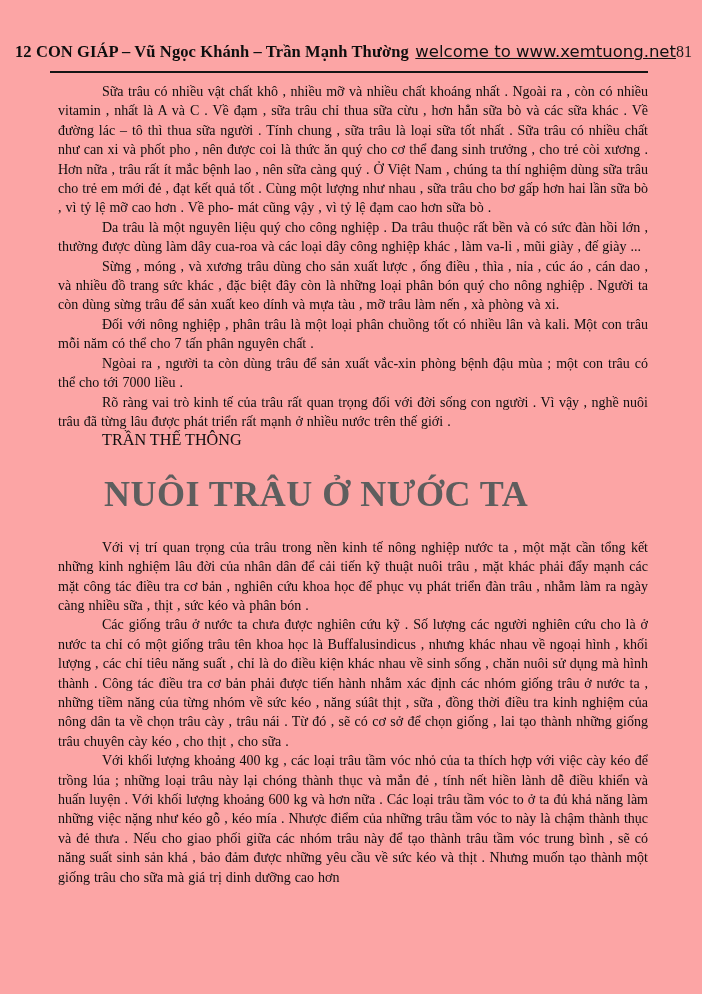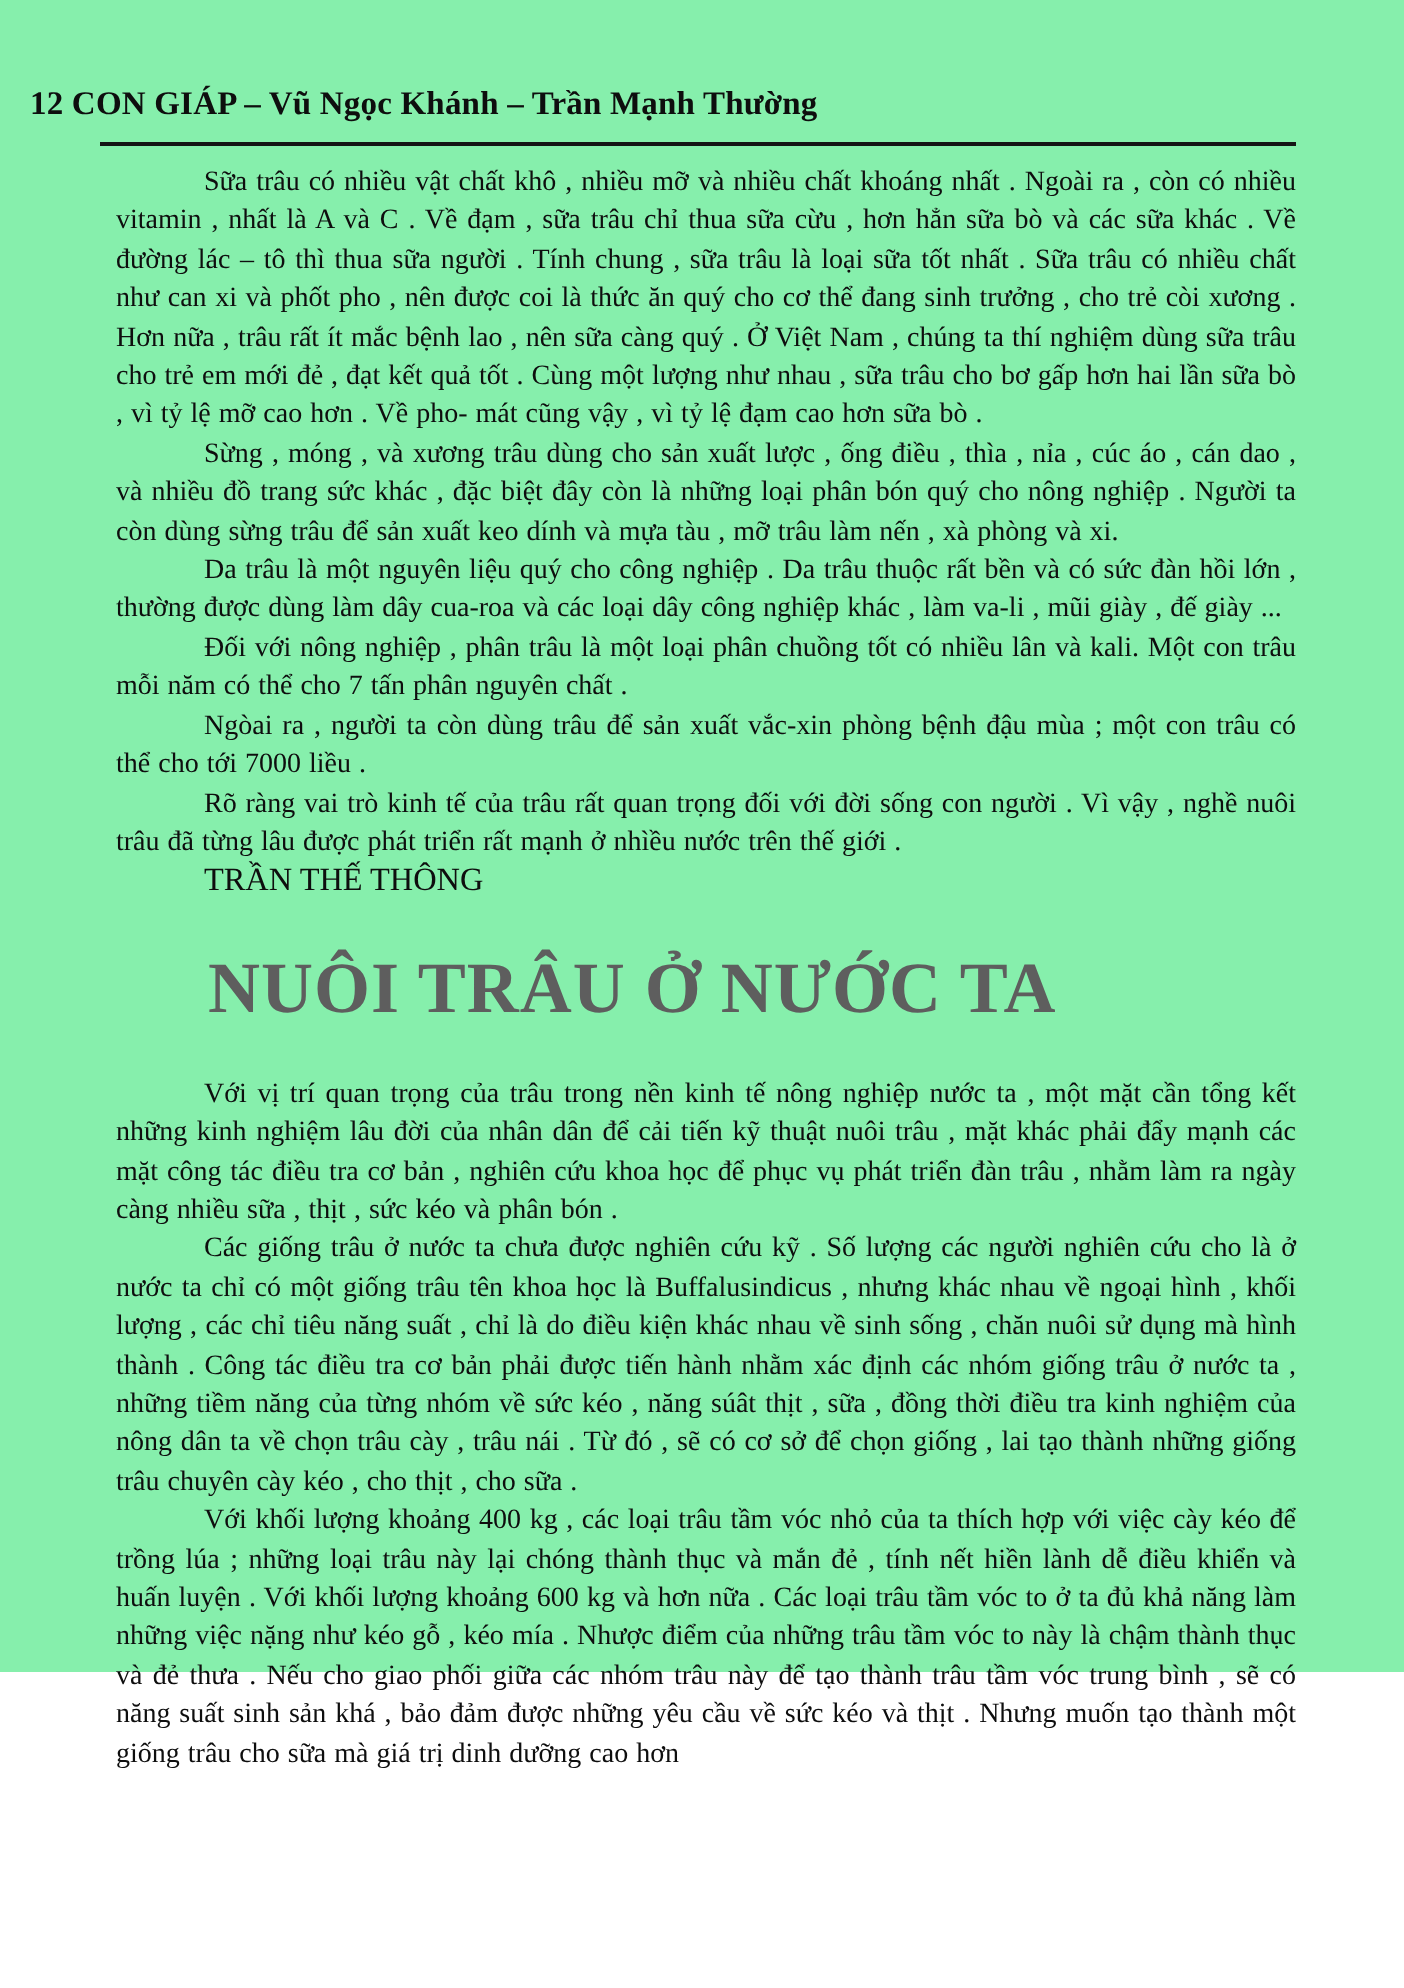--- a/index.html
+++ b/index.html
@@ -9,24 +9,24 @@
   }
   body {
     width: 702px;
     height: 994px;
     overflow: hidden;
     font-family: "Liberation Serif", "DejaVu Serif", serif;
     color: #0e0e0e;
   }
   .page {
     width: 702px;
-    height: 836px;
+    height: 994px;
     box-sizing: border-box;
     padding-top: 42px;
-    background: #86efac;
+    background: #fca5a5;
   }
   .header {
     display: flex;
     justify-content: space-between;
     align-items: baseline;
     padding: 0 10px 0 15px;
   }
   .book-title {
     font-weight: bold;
     font-size: 16.5px;
@@ -86,32 +86,36 @@
     white-space: nowrap;
   }
 </style>
 </head>
 <body>
 
 <div class="page">
 
   <div class="header">
     <span class="book-title">12 CON GIÁP – Vũ Ngọc Khánh – Trần Mạnh Thường</span>
+    <span class="header-right">
+      <span class="site-link">welcome to www.xemtuong.net</span>
+        <span class="page-number">81</span>
+    </span>
   </div>
 
   <hr class="rule">
 
   <div class="text-col">
 
     <p class="para">Sữa trâu có nhiều vật chất khô , nhiều mỡ và nhiều chất khoáng nhất . Ngoài ra , còn có nhiều vitamin , nhất là A và C . Về đạm , sữa trâu chỉ thua sữa cừu , hơn hẳn sữa bò và các sữa khác . Về đường lác – tô thì thua sữa người . Tính chung , sữa trâu là loại sữa tốt nhất . Sữa trâu có nhiều chất như can xi và phốt pho , nên được coi là thức ăn quý cho cơ thể đang sinh trưởng , cho trẻ còi xương . Hơn nữa , trâu rất ít mắc bệnh lao , nên sữa càng quý . Ở Việt Nam , chúng ta thí nghiệm dùng sữa trâu cho trẻ em mới đẻ , đạt kết quả tốt . Cùng một lượng như nhau , sữa trâu cho bơ gấp hơn hai lần sữa bò , vì tỷ lệ mỡ cao hơn . Về pho- mát cũng vậy , vì tỷ lệ đạm cao hơn sữa bò .</p>
 
 
+    <p class="para">Da trâu là một nguyên liệu quý cho công nghiệp . Da trâu thuộc rất bền và có sức đàn hồi lớn , thường được dùng làm dây cua-roa và các loại dây công nghiệp khác , làm va-li , mũi giày , đế giày ...</p>
+
     <p class="para">Sừng , móng , và xương trâu dùng cho sản xuất lược , ống điều , thìa , nỉa , cúc áo , cán dao , và nhiều đồ trang sức khác , đặc biệt đây còn là những loại phân bón quý cho nông nghiệp . Người ta còn dùng sừng trâu để sản xuất keo dính và mựa tàu , mỡ trâu làm nến , xà phòng và xi.</p>
-
-    <p class="para">Da trâu là một nguyên liệu quý cho công nghiệp . Da trâu thuộc rất bền và có sức đàn hồi lớn , thường được dùng làm dây cua-roa và các loại dây công nghiệp khác , làm va-li , mũi giày , đế giày ...</p>
 
     <p class="para">Đối với nông nghiệp , phân trâu là một loại phân chuồng tốt có nhiều lân và kali. Một con trâu mỗi năm có thể cho 7 tấn phân nguyên chất .</p>
 
     <p class="para">Ngòai ra , người ta còn dùng trâu để sản xuất vắc-xin phòng bệnh đậu mùa ; một con trâu có thể cho tới 7000 liều .</p>
 
     <p class="para">Rõ ràng vai trò kinh tế của trâu rất quan trọng đối với đời sống con người . Vì vậy , nghề nuôi trâu đã từng lâu được phát triển rất mạnh ở nhìều nước trên thế giới .</p>
 
     <p class="author">TRẦN THẾ THÔNG</p>
 
     <h1 class="chapter-title">NUÔI TRÂU Ở NƯỚC TA</h1>

